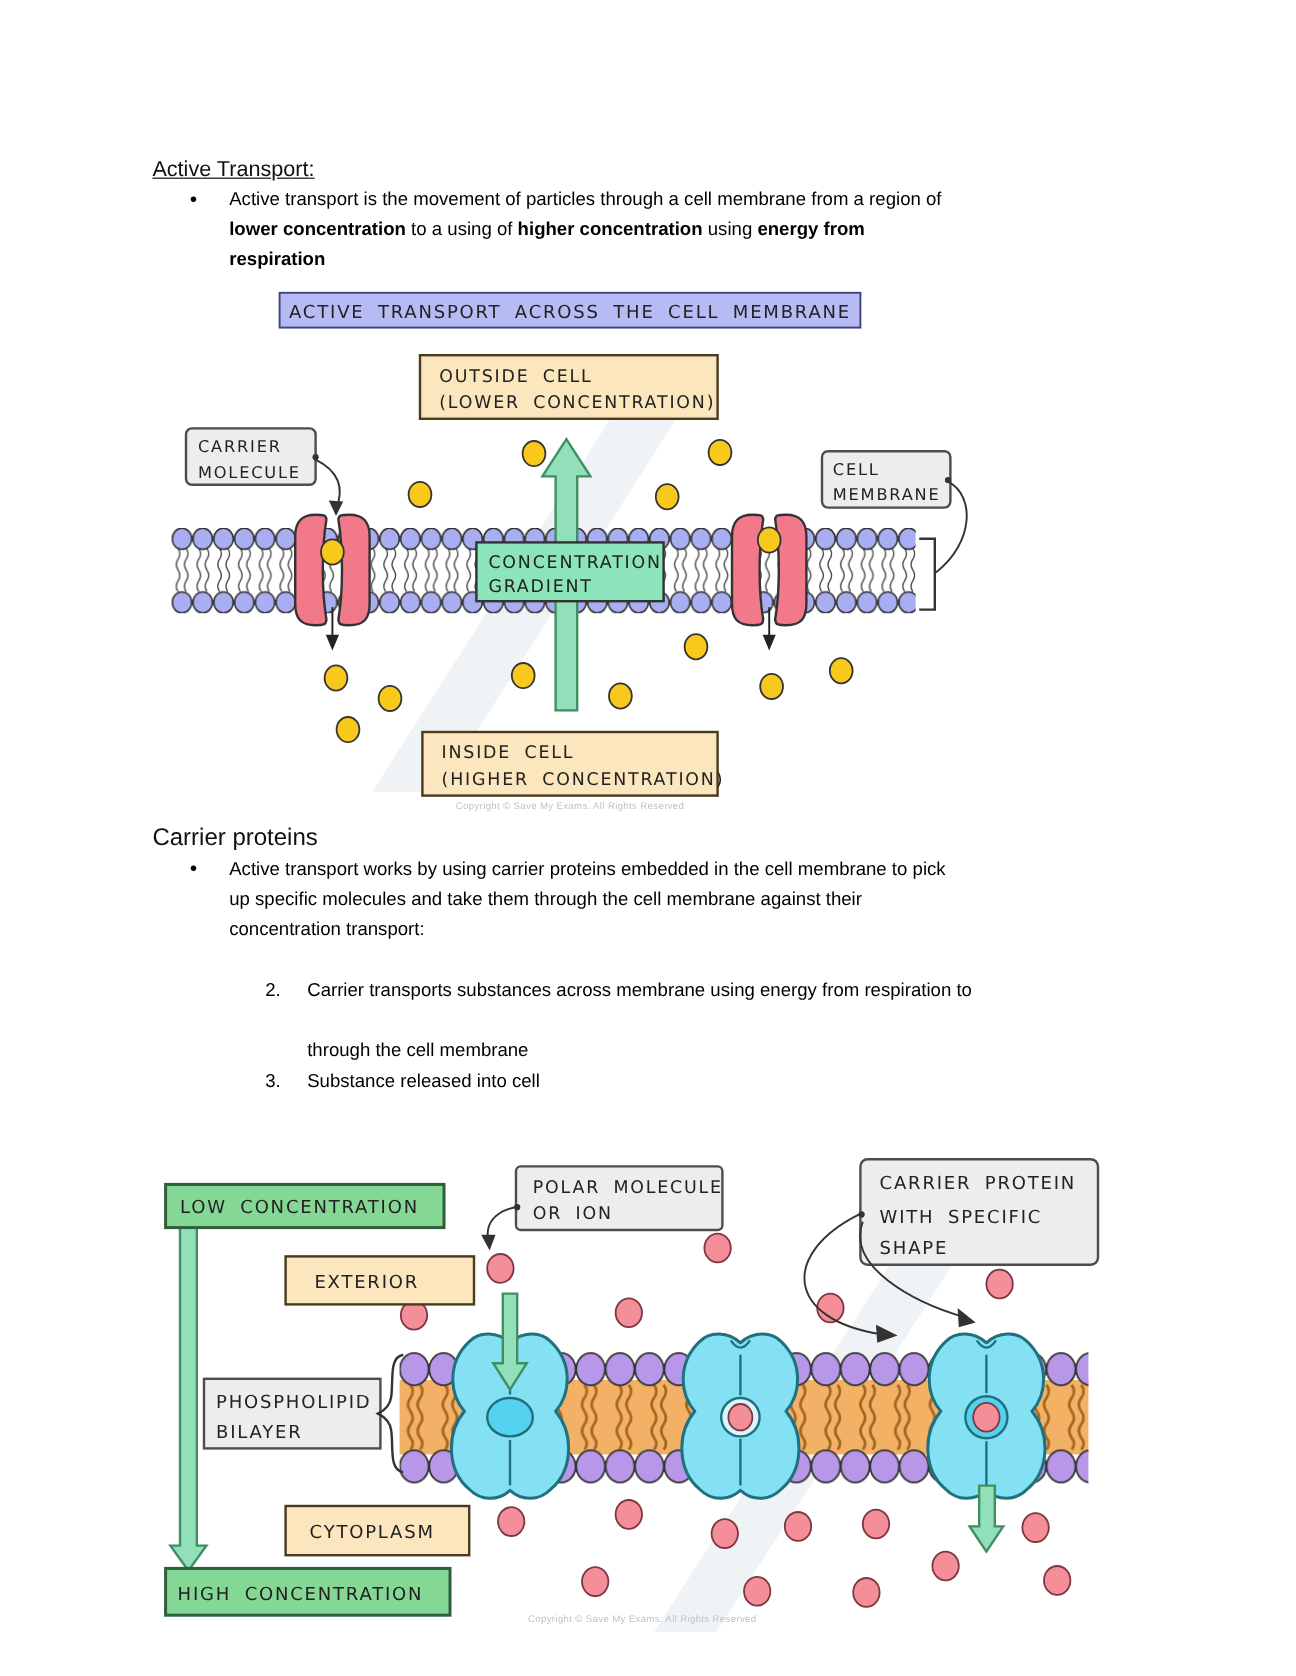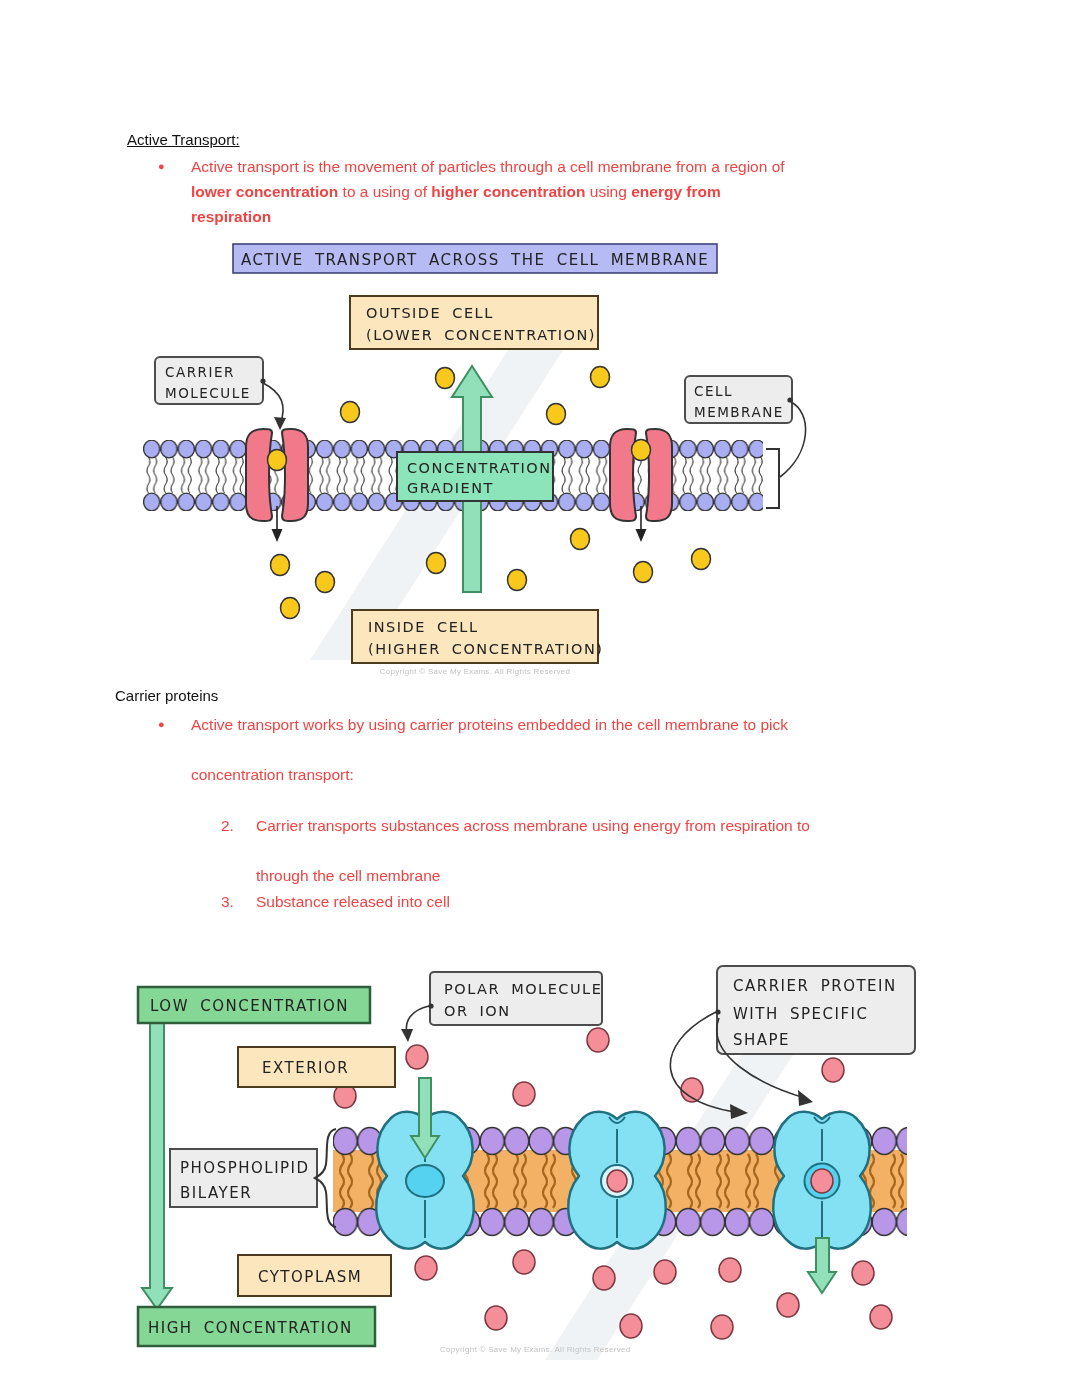--- a/index.html
+++ b/index.html
@@ -1,21 +1,21 @@
 <!DOCTYPE html>
 <html><head>
 <meta charset="utf-8">
 <style>
   html,body{margin:0;padding:0;background:#ffffff;}
   .page{position:relative;width:1080px;height:1397px;background:#fff;overflow:hidden;
         font-family:"Liberation Sans",sans-serif;color:#111;}
   .art{position:absolute;left:0;top:0;}
-  .txt{position:absolute;font-size:15.5px;line-height:25px;color:#ef4444;}
-  .h1{position:absolute;left:127px;top:131px;font-size:15px;text-decoration:underline;}
-  .h2{position:absolute;left:115px;top:687px;font-size:15px;}
+  .txt{position:absolute;font-size:15.5px;line-height:25px;color:#000000;}
+  .h1{position:absolute;left:127px;top:131px;font-size:18px;text-decoration:underline;}
+  .h2{position:absolute;left:127px;top:687px;font-size:20px;}
   .bulletrow{position:absolute;left:158px;}
   .bulletrow .mark{display:inline-block;width:33px;vertical-align:top;font-size:11px;line-height:25px;}
   .bulletrow .btxt{display:inline-block;max-width:770px;vertical-align:top;}
   .numrow{position:absolute;left:221px;}
   .numrow .mark{display:inline-block;width:35px;vertical-align:top;}
   .numrow .btxt{display:inline-block;max-width:700px;vertical-align:top;}
   .dlab{font-family:"DejaVu Sans",sans-serif;letter-spacing:1.5px;word-spacing:5px;fill:#222;}
   .dsm{font-size:13.5px;}
   .dmd{font-size:14.5px;}
   .dlg{font-size:15px;}
@@ -226,21 +226,21 @@
 
 <div class="h1">Active Transport:</div>
 
 <div class="bulletrow txt" style="top:154px">
   <span class="mark">●</span><span class="btxt"><span>Active transport is the movement of particles through a cell membrane from a region of</span><br><b>lower concentration</b><span> to a using of </span><b>higher concentration</b><span> using </span><b>energy from</b><br><b>respiration</b></span>
 </div>
 
 <div class="h2">Carrier proteins</div>
 
 <div class="bulletrow txt" style="top:712px">
-  <span class="mark">●</span><span class="btxt"><span>Active transport works by using carrier proteins embedded in the cell membrane to pick</span><br><br><span>concentration transport:</span></span>
+  <span class="mark">●</span><span class="btxt"><span>Active transport works by using carrier proteins embedded in the cell membrane to pick</span><br><span>up specific molecules and take them through the cell membrane against their</span><br><span>concentration transport:</span></span>
 </div>
 
 <div class="numrow txt" style="top:813px">
   <span class="mark">2.</span><span class="btxt"><span>Carrier transports substances across membrane using energy from respiration to</span><br><br><span>through the cell membrane</span></span>
 </div>
 <div class="numrow txt" style="top:889px">
   <span class="mark">3.</span><span class="btxt"><span>Substance released into cell</span></span>
 </div>
 
 </div>

